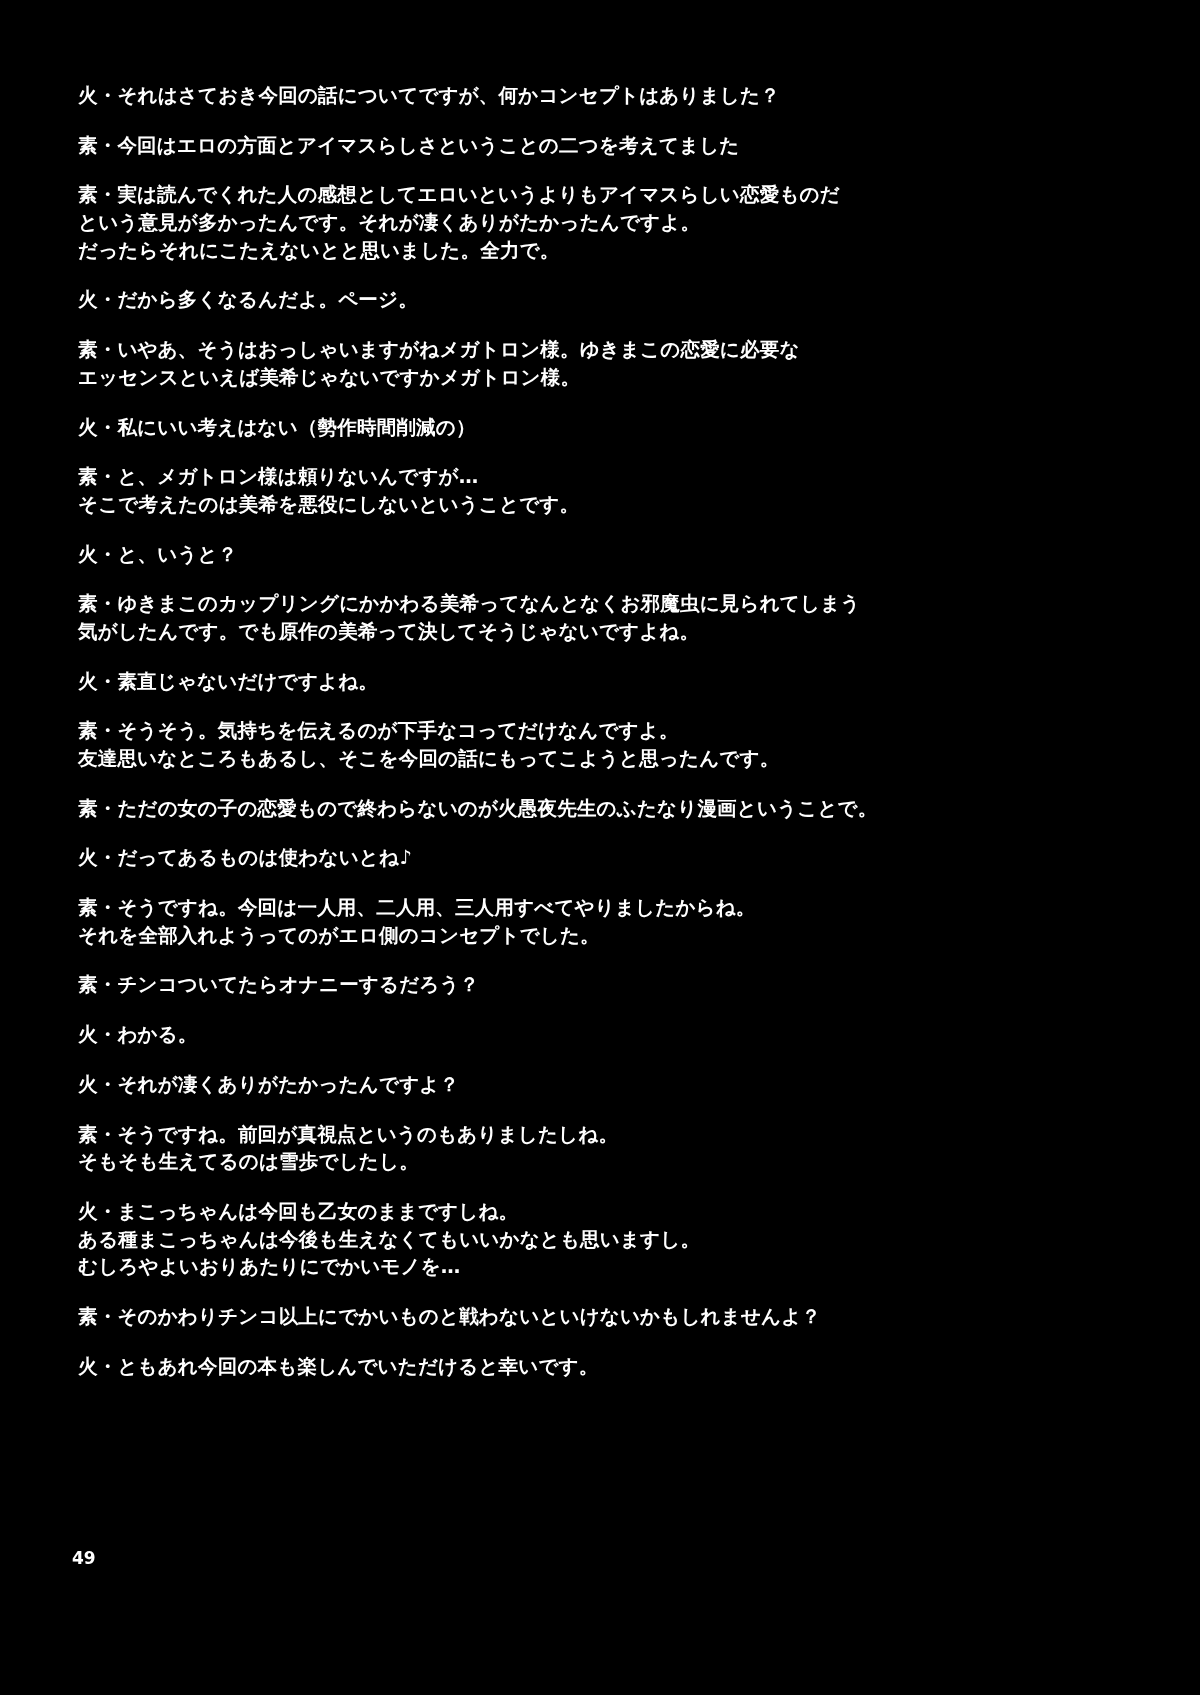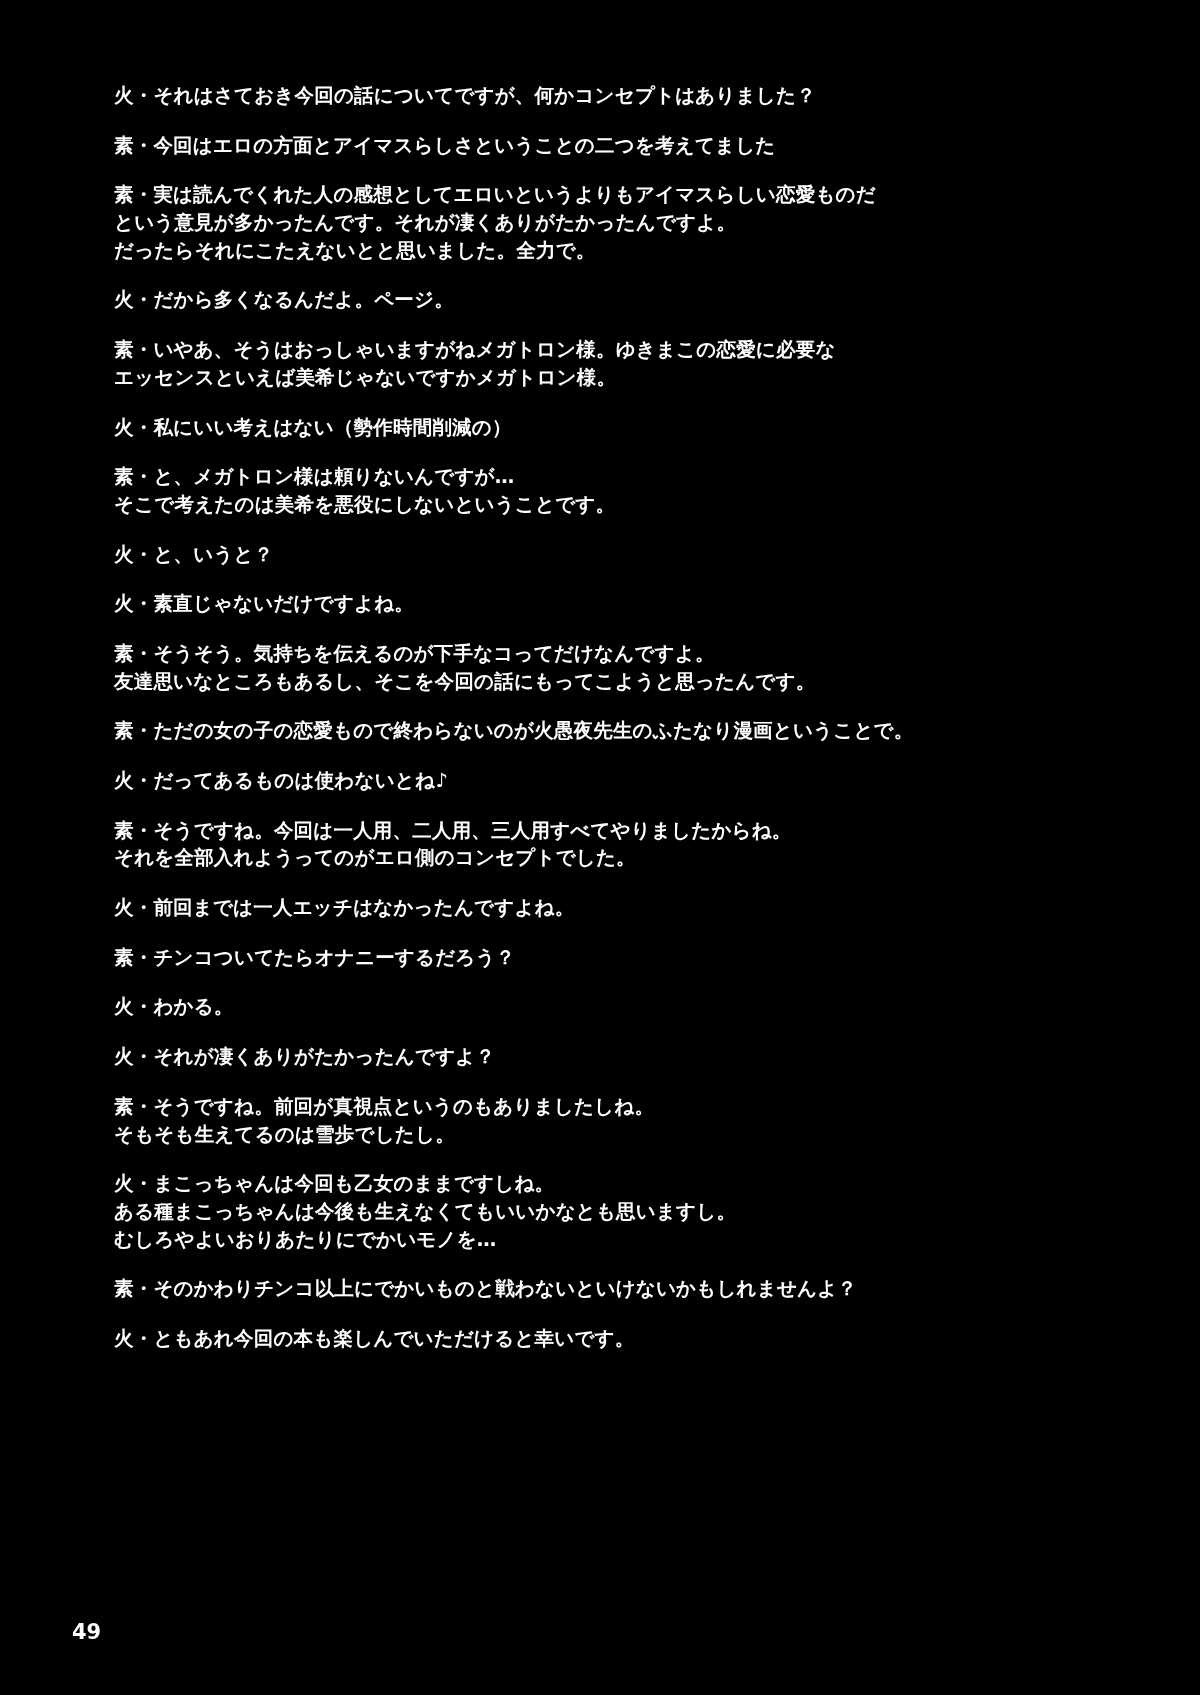--- a/index.html
+++ b/index.html
@@ -14,36 +14,35 @@
     background: #000000;
     color: #ffffff;
     font-family: "DejaVu Sans", "Liberation Sans", sans-serif;
     overflow: hidden;
   }
   .content {
     position: absolute;
     left: 78px;
     top: 82px;
     width: 1040px;
-    margin-left: 36px;
   }
   .para {
     font-size: 19.5px;
     font-weight: bold;
     line-height: 1.42;
     letter-spacing: 0.2px;
     margin: 0 0 22px 0;
     white-space: pre-line;
     color: #ffffff;
   }
   .page-number {
     position: absolute;
     left: 72px;
-    top: 1620px;
-    font-size: 21px;
+    top: 1548px;
+    font-size: 17px;
     font-weight: bold;
     color: #ffffff;
     font-family: "DejaVu Sans", "Liberation Sans", sans-serif;
   }
 </style>
 </head>
 <body>
 
 <div class="page">
   <div class="content">
@@ -52,28 +51,29 @@
     <p class="para">素・実は読んでくれた人の感想としてエロいというよりもアイマスらしい恋愛ものだ
 という意見が多かったんです。それが凄くありがたかったんですよ。
 だったらそれにこたえないとと思いました。全力で。</p>
     <p class="para">火・だから多くなるんだよ。ページ。</p>
     <p class="para">素・いやあ、そうはおっしゃいますがねメガトロン様。ゆきまこの恋愛に必要な
 エッセンスといえば美希じゃないですかメガトロン様。</p>
     <p class="para">火・私にいい考えはない（勢作時間削減の）</p>
     <p class="para">素・と、メガトロン様は頼りないんですが…
 そこで考えたのは美希を悪役にしないということです。</p>
     <p class="para">火・と、いうと？</p>
+    <p class="para">素・ゆきまこのカップリングにかかわる美希ってなんとなくお邪魔虫に見られてしまう
+気がしたんです。でも原作の美希って決してそうじゃないですよね。</p>
     <p class="para">火・素直じゃないだけですよね。</p>
     <p class="para">素・そうそう。気持ちを伝えるのが下手なコってだけなんですよ。
 友達思いなところもあるし、そこを今回の話にもってこようと思ったんです。</p>
     <p class="para">素・ただの女の子の恋愛もので終わらないのが火愚夜先生のふたなり漫画ということで。</p>
     <p class="para">火・だってあるものは使わないとね♪</p>
     <p class="para">素・そうですね。今回は一人用、二人用、三人用すべてやりましたからね。
 それを全部入れようってのがエロ側のコンセプトでした。</p>
-    <p class="para">火・前回までは一人エッチはなかったんですよね。</p>
     <p class="para">素・チンコついてたらオナニーするだろう？</p>
     <p class="para">火・わかる。</p>
     <p class="para">火・それが凄くありがたかったんですよ？</p>
     <p class="para">素・そうですね。前回が真視点というのもありましたしね。
 そもそも生えてるのは雪歩でしたし。</p>
     <p class="para">火・まこっちゃんは今回も乙女のままですしね。
 ある種まこっちゃんは今後も生えなくてもいいかなとも思いますし。
 むしろやよいおりあたりにでかいモノを…</p>
     <p class="para">素・そのかわりチンコ以上にでかいものと戦わないといけないかもしれませんよ？</p>
     <p class="para">火・ともあれ今回の本も楽しんでいただけると幸いです。</p>

